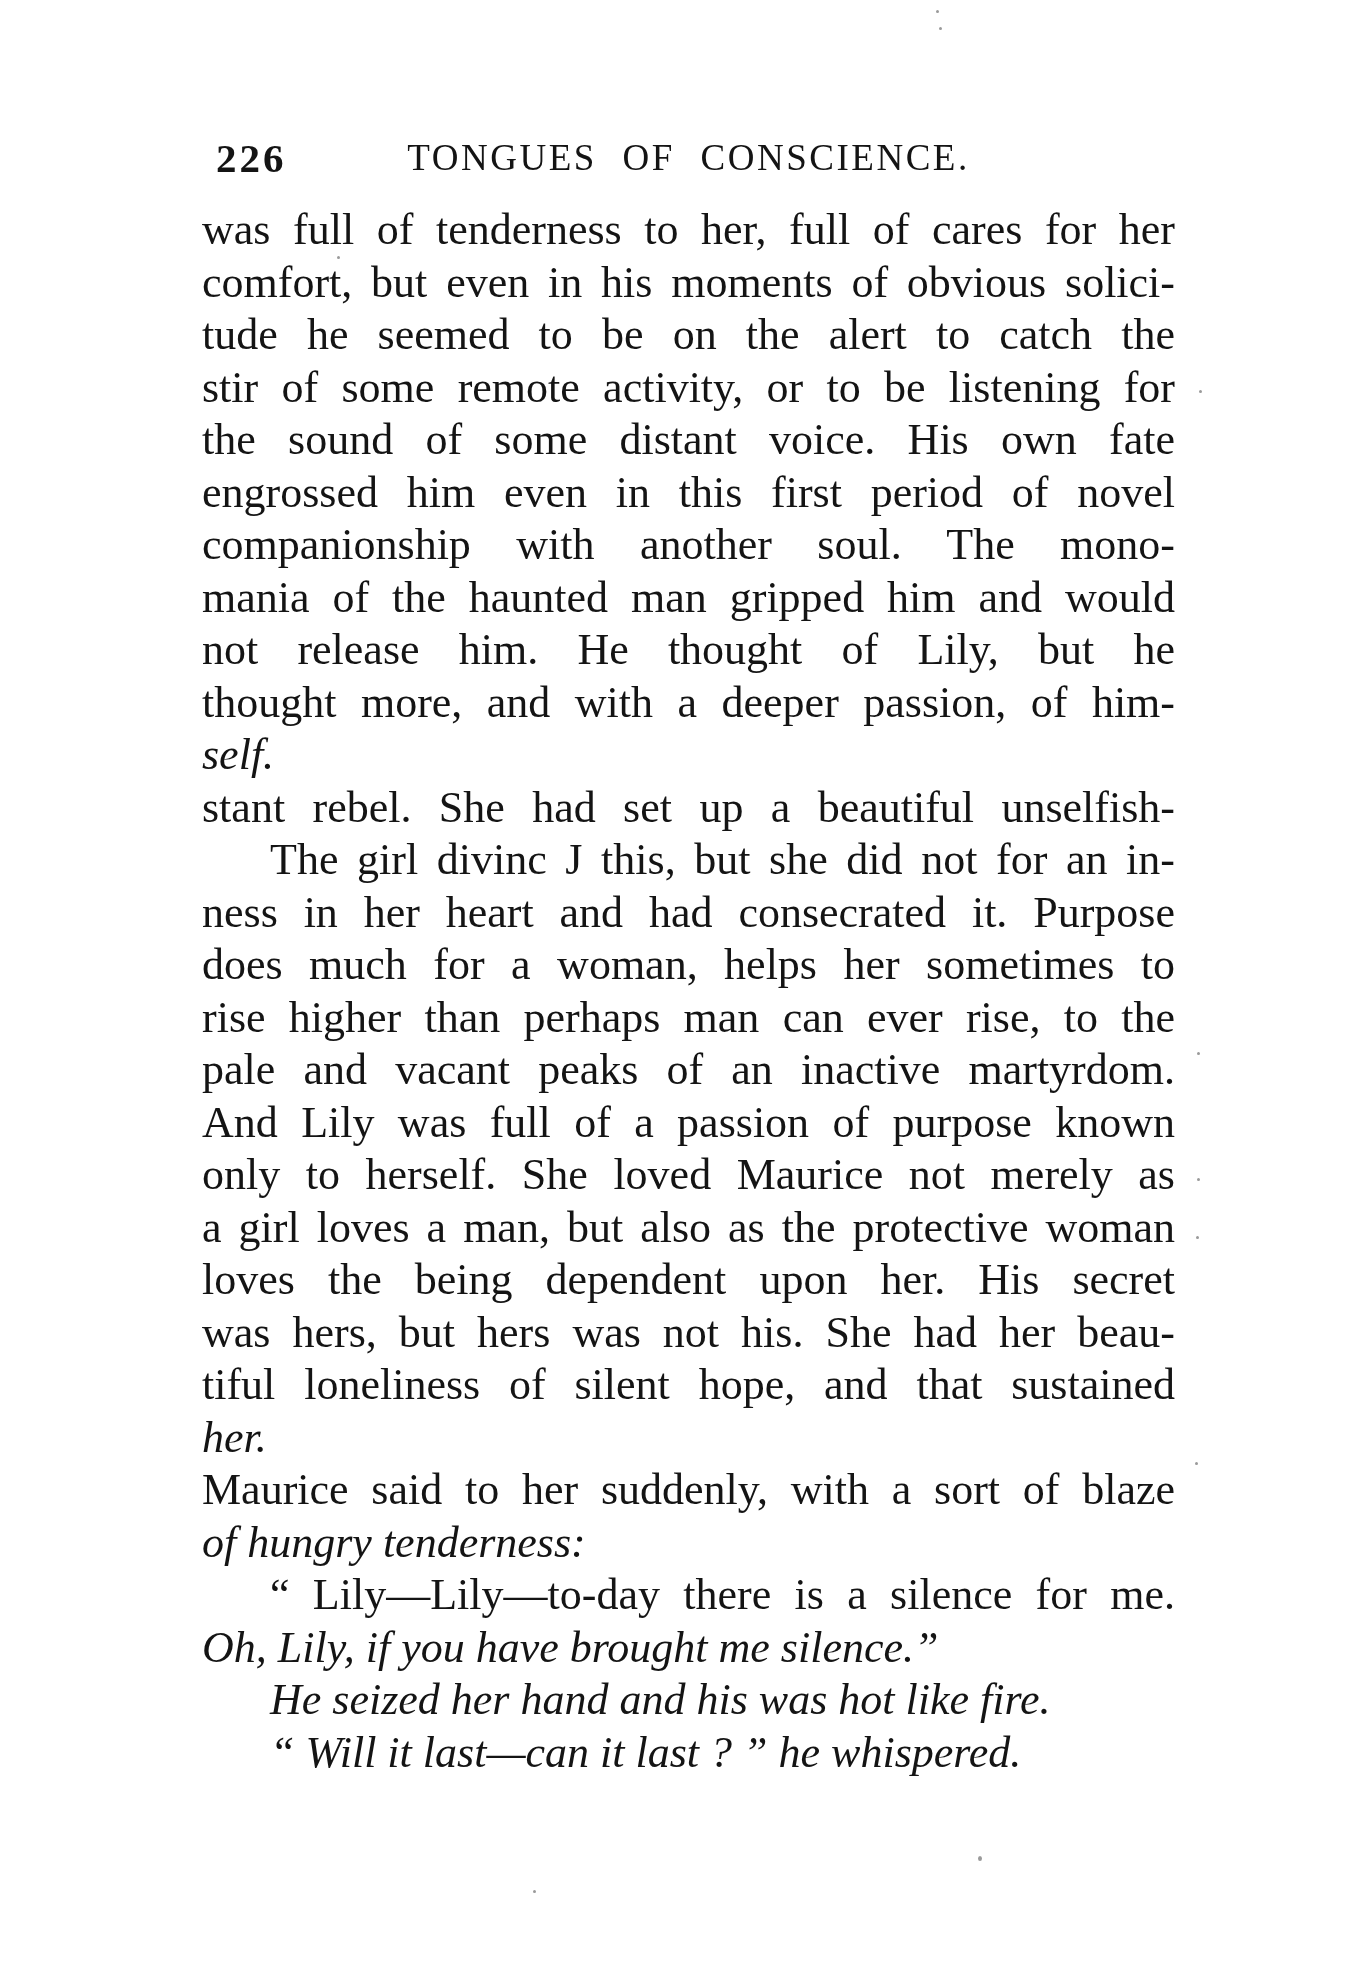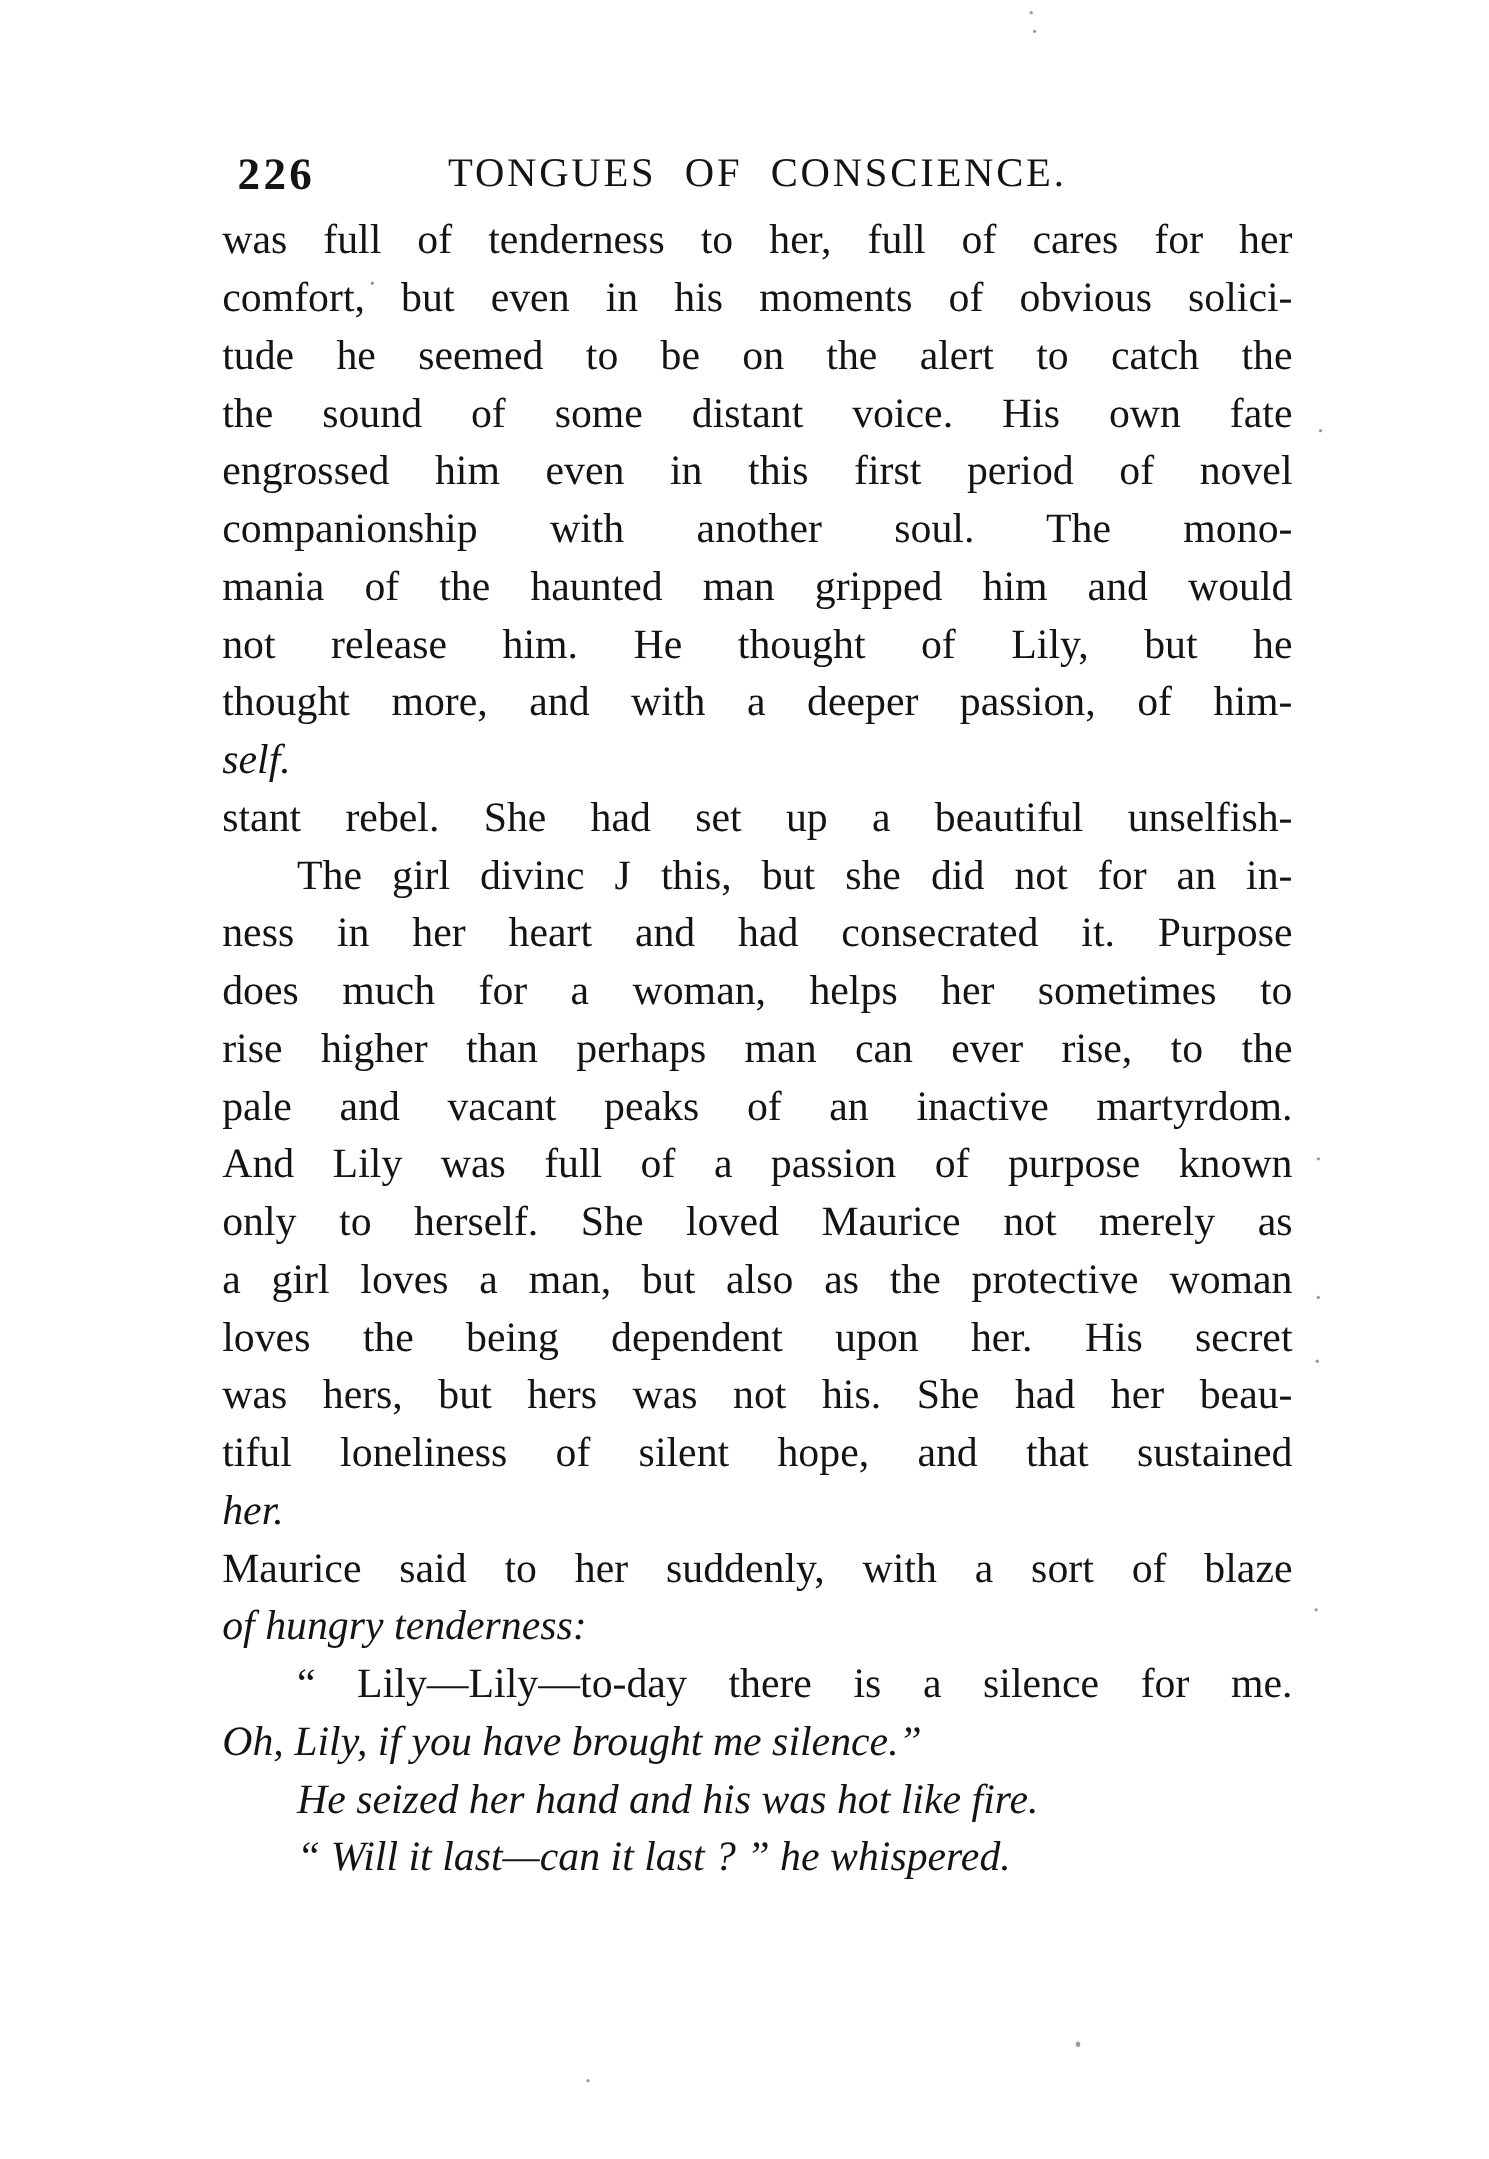--- a/index.html
+++ b/index.html
@@ -43,24 +43,24 @@
     transform: translateX(-50%);
     white-space: nowrap;
     font-size: 37px;
     letter-spacing: 2.5px;
     word-spacing: 14px;
     font-weight: normal;
   }
   
   .textblock {
     position: absolute;
-    top: 192px;
+    top: 204px;
     left: 202px;
     width: 973px;
-    font-size: 38px;
+    font-size: 44px;
     line-height: 52.5px;
   }
   .ln {
     text-align: justify;
     text-align-last: justify;
     white-space: normal;
   }
   .ln.last {
     text-align: left;
     text-align-last: left;
@@ -84,20 +84,21 @@
   <header class="running-head">
     <span class="pagenum">226</span>
     <span class="booktitle">TONGUES OF CONSCIENCE.</span>
   </header>
 
   <main class="textblock">
 
     <div class="ln">was full of tenderness to her, full of cares for her</div>
     <div class="ln">comfort, but even in his moments of obvious solici-</div>
     <div class="ln">tude he seemed to be on the alert to catch the</div>
+    <div class="ln">stir of some remote activity, or to be listening for</div>
     <div class="ln">the sound of some distant voice. His own fate</div>
     <div class="ln">engrossed him even in this first period of novel</div>
     <div class="ln">companionship with another soul. The mono-</div>
     <div class="ln">mania of the haunted man gripped him and would</div>
     <div class="ln">not release him. He thought of Lily, but he</div>
     <div class="ln">thought more, and with a deeper passion, of him-</div>
     <div class="ln last">self.</div>
 
     <div class="ln">stant rebel. She had set up a beautiful unselfish-</div>
     <div class="ln indent">The girl divinc J this, but she did not for an in-</div>

